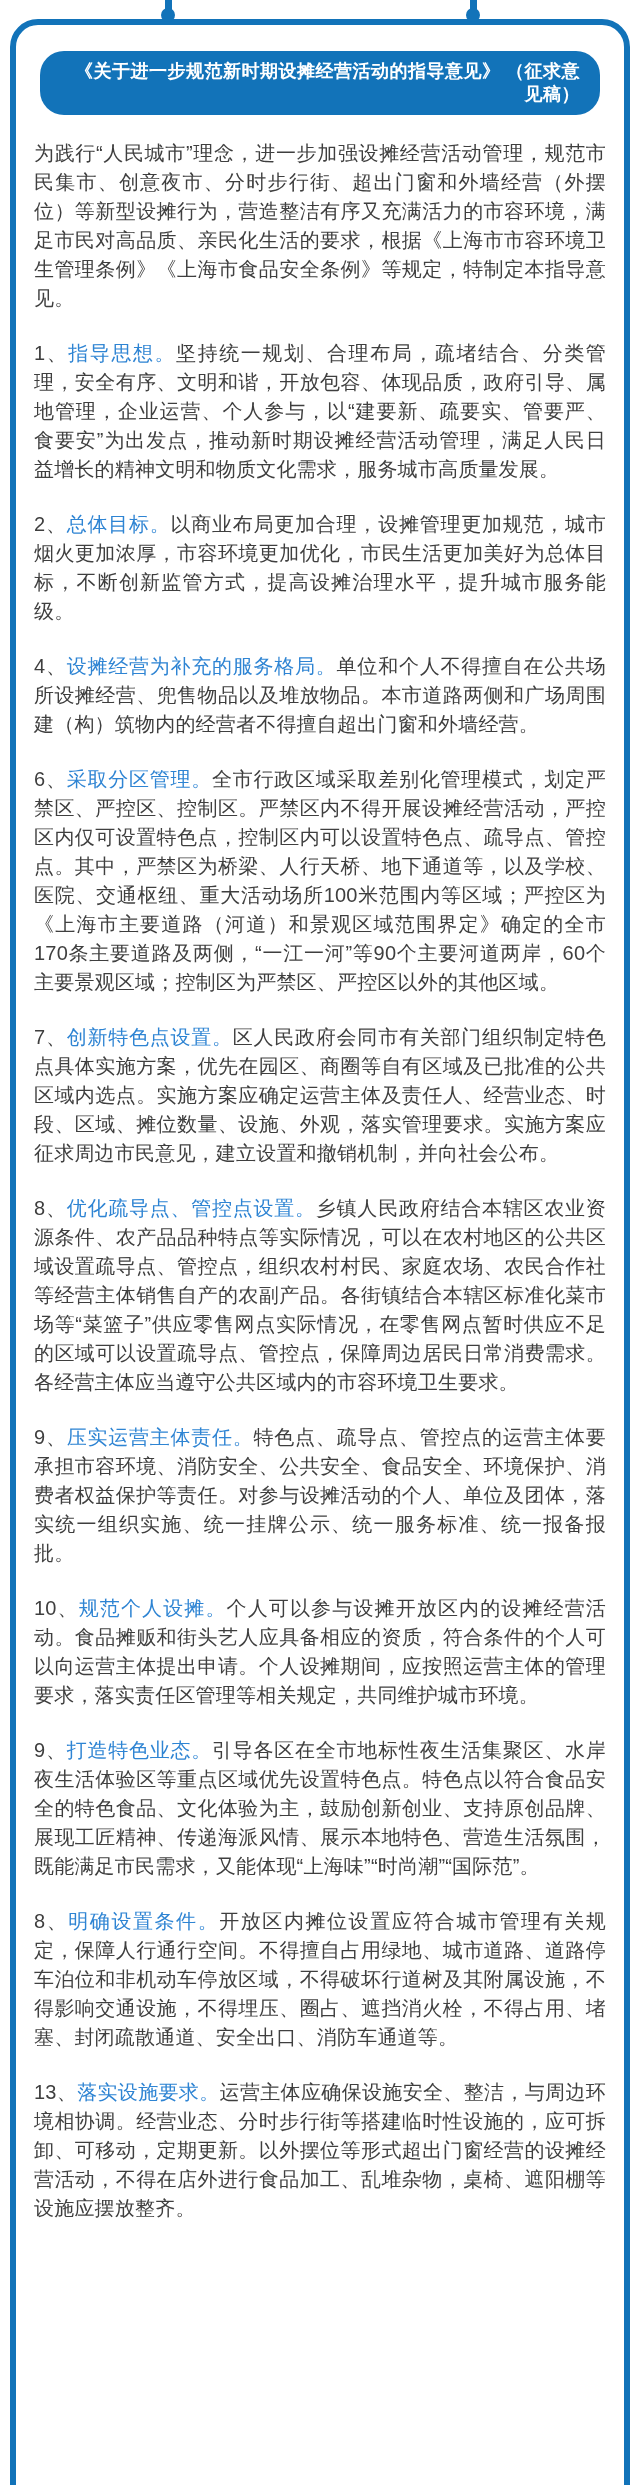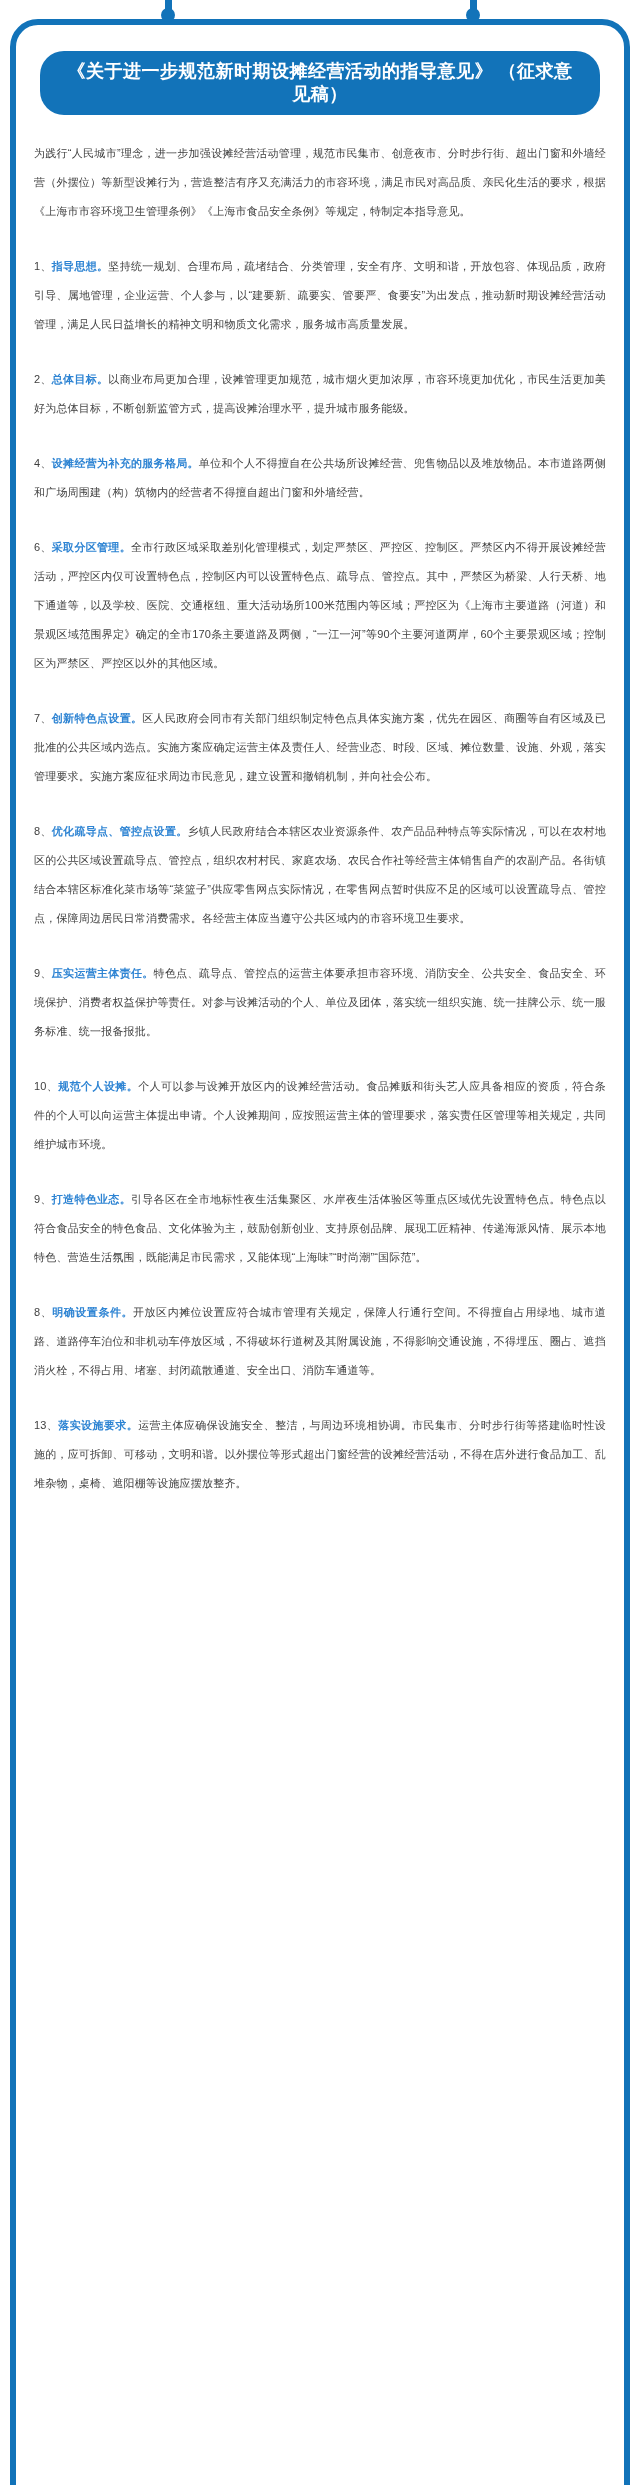--- a/index.html
+++ b/index.html
@@ -58,35 +58,35 @@
     width: fit-content;
     max-width: 560px;
     margin: 13px auto 0;
     background: var(--frame-blue);
     color: #ffffff;
     font-size: 18px;
     font-weight: bold;
     line-height: 23px;
     padding: 9px 20px;
     border-radius: 24px;
-    text-align: center;
+    text-align: right;
     letter-spacing: 0.5px;
   }
   .para {
     margin: 26px 2px 0;
-    font-size: 11px;
+    font-size: 20px;
     line-height: 29px;
     color: var(--body-text);
     text-align: justify;
     letter-spacing: 0.2px;
   }
   .intro { margin-top: 24px; }
   .sec-head {
     color: var(--heading-blue);
-    font-weight: bold;
+    font-weight: normal;
   }
 </style>
 </head>
 <body>
 
 <div class="pin pin-left">
   <div class="stem"></div>
   <div class="ball"></div>
 </div>
 <div class="pin pin-right">
@@ -117,18 +117,18 @@
   <p class="para section"><span class="sec-num">8、</span><span class="sec-head">优化疏导点、管控点设置。</span><span class="sec-body">乡镇人民政府结合本辖区农业资源条件、农产品品种特点等实际情况，可以在农村地区的公共区域设置疏导点、管控点，组织农村村民、家庭农场、农民合作社等经营主体销售自产的农副产品。各街镇结合本辖区标准化菜市场等“菜篮子”供应零售网点实际情况，在零售网点暂时供应不足的区域可以设置疏导点、管控点，保障周边居民日常消费需求。各经营主体应当遵守公共区域内的市容环境卫生要求。</span></p>
 
   <p class="para section"><span class="sec-num">9、</span><span class="sec-head">压实运营主体责任。</span><span class="sec-body">特色点、疏导点、管控点的运营主体要承担市容环境、消防安全、公共安全、食品安全、环境保护、消费者权益保护等责任。对参与设摊活动的个人、单位及团体，落实统一组织实施、统一挂牌公示、统一服务标准、统一报备报批。</span></p>
 
   <p class="para section"><span class="sec-num">10、</span><span class="sec-head">规范个人设摊。</span><span class="sec-body">个人可以参与设摊开放区内的设摊经营活动。食品摊贩和街头艺人应具备相应的资质，符合条件的个人可以向运营主体提出申请。个人设摊期间，应按照运营主体的管理要求，落实责任区管理等相关规定，共同维护城市环境。</span></p>
 
   <p class="para section"><span class="sec-num">9、</span><span class="sec-head">打造特色业态。</span><span class="sec-body">引导各区在全市地标性夜生活集聚区、水岸夜生活体验区等重点区域优先设置特色点。特色点以符合食品安全的特色食品、文化体验为主，鼓励创新创业、支持原创品牌、展现工匠精神、传递海派风情、展示本地特色、营造生活氛围，既能满足市民需求，又能体现“上海味”“时尚潮”“国际范”。</span></p>
 
   <p class="para section"><span class="sec-num">8、</span><span class="sec-head">明确设置条件。</span><span class="sec-body">开放区内摊位设置应符合城市管理有关规定，保障人行通行空间。不得擅自占用绿地、城市道路、道路停车泊位和非机动车停放区域，不得破坏行道树及其附属设施，不得影响交通设施，不得埋压、圈占、遮挡消火栓，不得占用、堵塞、封闭疏散通道、安全出口、消防车通道等。</span></p>
 
-  <p class="para section"><span class="sec-num">13、</span><span class="sec-head">落实设施要求。</span><span class="sec-body">运营主体应确保设施安全、整洁，与周边环境相协调。市民集市、分时步行街等搭建临时性设施的，应可拆卸、可移动，文明和谐。以外摆位等形式超出门窗经营的设摊经营活动，不得在店外进行食品加工、乱堆杂物，桌椅、遮阳棚等设施应摆放整齐。</span></p>
+  <p class="para section"><span class="sec-num">13、</span><span class="sec-head">落实设施要求。</span><span class="sec-body">运营主体应确保设施安全、整洁，与周边环境相协调。经营业态、分时步行街等搭建临时性设施的，应可拆卸、可移动，定期更新。以外摆位等形式超出门窗经营的设摊经营活动，不得在店外进行食品加工、乱堆杂物，桌椅、遮阳棚等设施应摆放整齐。</span></p>
 
 </div>
 
   </div>
 </div>
 
 </body></html>

